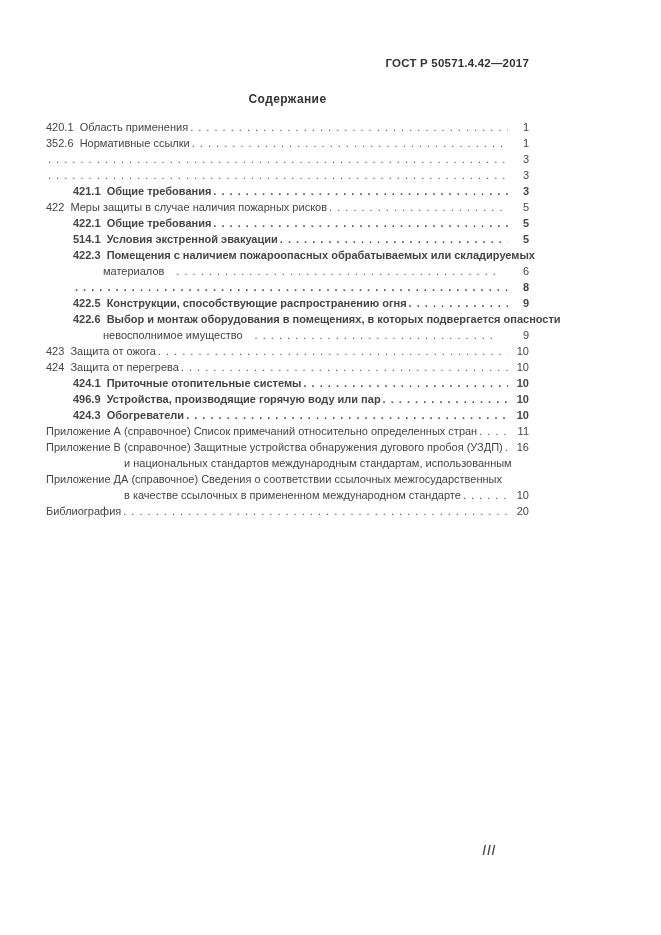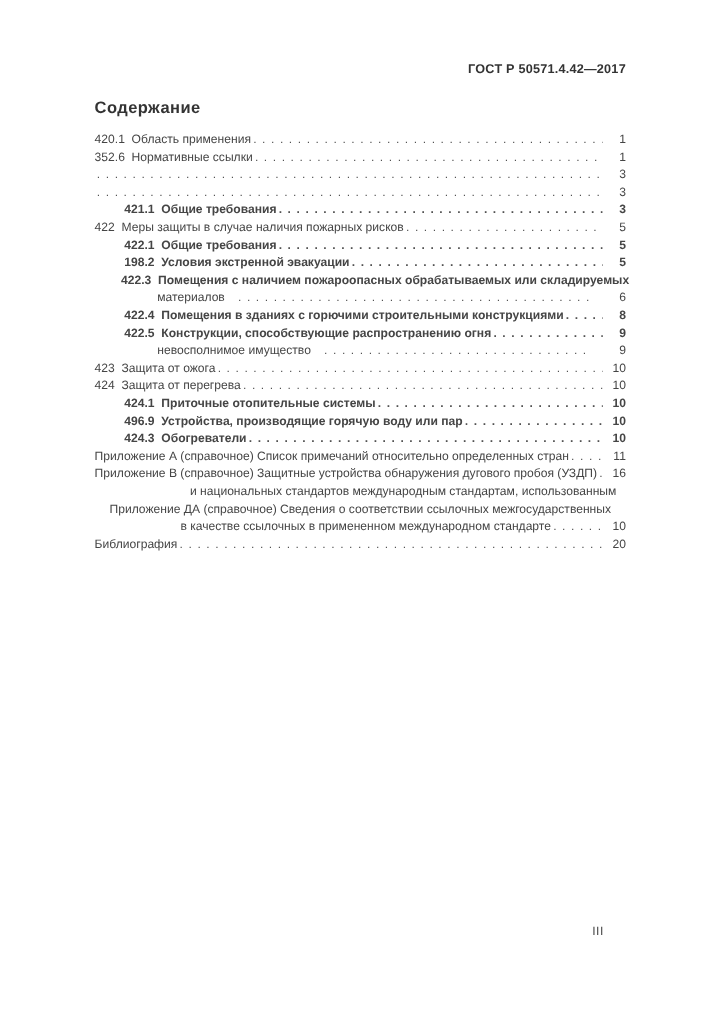--- a/index.html
+++ b/index.html
@@ -6,68 +6,68 @@
   .page {
     position: relative;
     width: 573px;
     height: 935px;
     background: #ffffff;
     font-family: "Liberation Sans", sans-serif;
     color: #454545;
     box-sizing: border-box;
     padding: 56px 44px 0 46px;
     overflow: hidden;
-    margin-left: 40px;
   }
   .doc-code {
     text-align: right;
     font-weight: bold;
     font-size: 11.5px;
     color: #333333;
     letter-spacing: 0.2px;
     line-height: 14px;
   }
   .title {
-    text-align: left;
+    text-align: center;
     font-weight: bold;
-    font-size: 15px;
+    font-size: 12px;
     color: #333333;
     margin-top: 21px;
     line-height: 16px;
     letter-spacing: 0.4px;
   }
   .toc {
     margin-top: 12px;
     font-size: 11px;
     line-height: 16px;
   }
-  .row { display: flex; align-items: baseline; justify-content: center; }
+  .row { display: flex; align-items: baseline; }
   .t  { white-space: pre; }
   .l2  { padding-left: 27px; font-weight: bold; }
   .l2c { padding-left: 57px; gap: 10px; }
   .dac { padding-left: 78px; }
   .dots {
     flex: 1 1 auto;
     overflow: hidden;
     white-space: nowrap;
     margin: 0 4px 0 2px;
     color: #525252;
   }
   .dots::after {
     content: ". . . . . . . . . . . . . . . . . . . . . . . . . . . . . . . . . . . . . . . . . . . . . . . . . . . . . . . . . . . . . . . . . . . . . . . . . . . . . . . . . . . . . . . . . . . . . . . . . . . . . . . . . . . . . . . . . . . .";
     letter-spacing: 1px;
   }
   .pg { min-width: 17px; text-align: right; white-space: nowrap; }
   .folio {
     position: absolute;
     top: 841px;
-    right: 64px;
-    font-size: 11px;
+    right: 77px;
+    font-size: 15px;
     color: #4a4a4a;
     letter-spacing: 0.5px;
+    font-style: italic;
   }
 </style>
 </head>
 <body>
 
 <div class="page">
 
   <div class="doc-code">ГОСТ Р 50571.4.42—2017</div>
 
   <div class="title">Содержание</div>
@@ -108,47 +108,49 @@
         <span class="pg">5</span>
       </div>
 
     <div class="row l2">
         <span class="t">422.1  Общие требования</span>
         <span class="dots"></span>
         <span class="pg">5</span>
       </div>
 
     <div class="row l2">
-        <span class="t">198.2  Условия экстренной эвакуации</span>
+        <span class="t">514.1  Условия экстренной эвакуации</span>
         <span class="dots"></span>
         <span class="pg">5</span>
       </div>
 
     <div class="row l2">
         <span class="t">422.3  Помещения с наличием пожароопасных обрабатываемых или складируемых</span>
       </div>
 
     <div class="row l2c">
         <span class="t">материалов</span>
         <span class="dots"></span>
         <span class="pg">6</span>
       </div>
 
     <div class="row l2">
-        <span class="t">422.4  Помещения в зданиях с горючими строительными конструкциями</span>
         <span class="dots"></span>
         <span class="pg">8</span>
       </div>
 
     <div class="row l2">
         <span class="t">422.5  Конструкции, способствующие распространению огня</span>
         <span class="dots"></span>
         <span class="pg">9</span>
       </div>
 
+    <div class="row l2">
+        <span class="t">422.6  Выбор и монтаж оборудования в помещениях, в которых подвергается опасности</span>
+      </div>
 
     <div class="row l2c">
         <span class="t">невосполнимое имущество</span>
         <span class="dots"></span>
         <span class="pg">9</span>
       </div>
 
     <div class="row">
         <span class="t">423  Защита от ожога</span>
         <span class="dots"></span>

